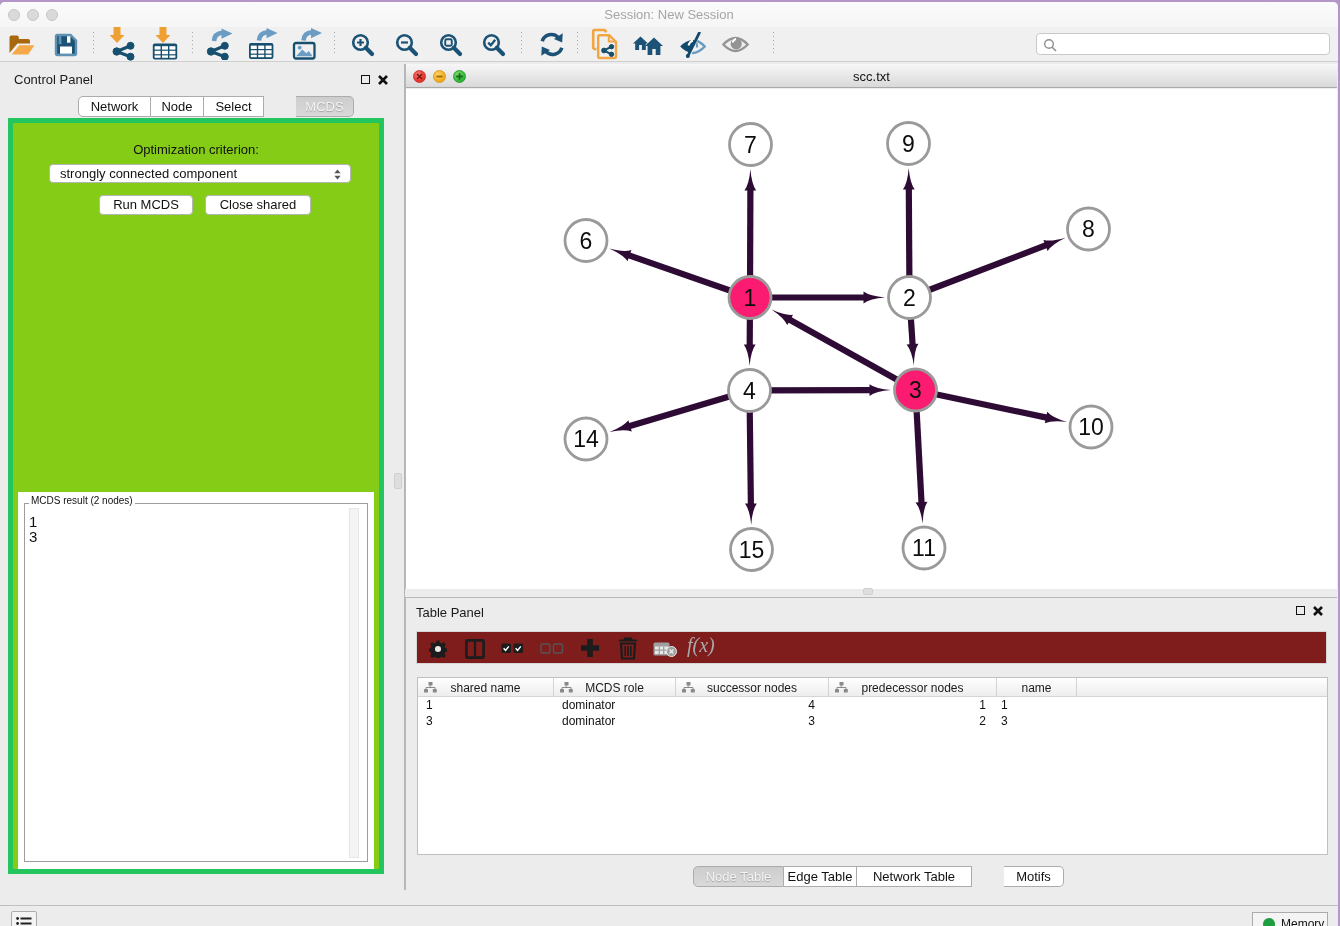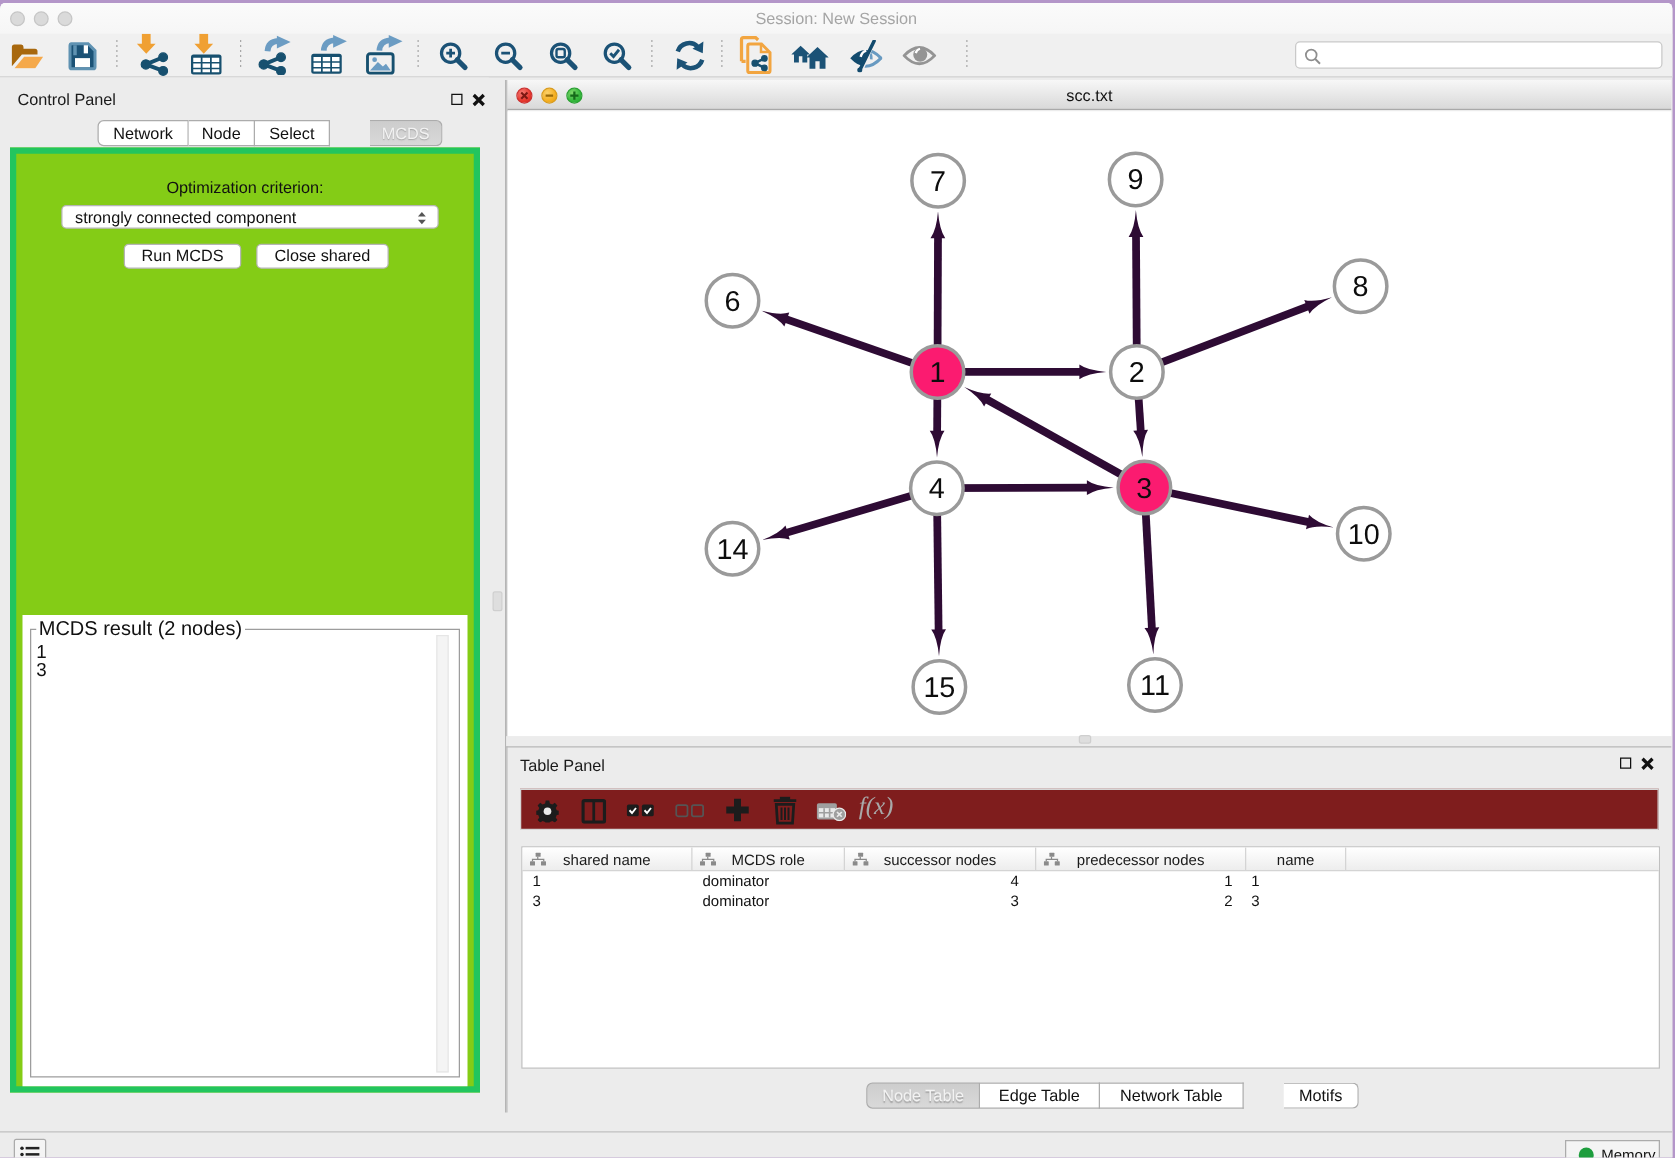--- a/index.html
+++ b/index.html
@@ -264,21 +264,21 @@
       <div style="position:absolute;left:36px;right:28px;top:41px;height:19px;background:#fff;border:1px solid #b5b5b5;border-radius:4px;font-size:13px;color:#111;padding:1px 0 0 10px;">strongly connected component
         <svg width="9" height="13" viewBox="0 0 10 14" style="position:absolute;right:8px;top:3px">
           <path d="M1.5 5.5 L5 1.5 L8.5 5.5 Z" fill="#555"></path>
           <path d="M1.5 8.5 L5 12.5 L8.5 8.5 Z" fill="#555"></path>
         </svg>
       </div>
       <div style="position:absolute;left:86px;top:72px;width:94px;height:20px;background:#fff;border:1px solid #b5b5b5;border-radius:4px;text-align:center;font-size:13px;color:#111;padding-top:1px;">Run MCDS</div>
       <div style="position:absolute;left:192px;top:72px;width:106px;height:20px;background:#fff;border:1px solid #b5b5b5;border-radius:4px;text-align:center;font-size:13px;color:#111;padding-top:1px;">Close shared</div>
       <div id="cp-white">
         <div style="position:absolute;left:6px;right:6px;top:11px;bottom:7px;border:1px solid #9d9d9d;">
-          <div style="position:absolute;left:4px;top:-9px;background:#fff;font-size:16px;color:#111;padding:0 2px;">MCDS result (2 nodes)</div>
+          <div style="position:absolute;left:4px;top:-9px;background:#fff;font-size:10px;color:#111;padding:0 2px;">MCDS result (2 nodes)</div>
           <div style="position:absolute;left:4px;top:11px;font-size:15px;color:#111;line-height:14.5px;">1<br>3</div>
           <div style="position:absolute;right:8px;top:4px;bottom:3px;width:10px;background:#f4f4f4;border:1px solid #e6e6e6;"></div>
         </div>
       </div>
     </div>
   </div>
 
   <div class="vline" style="left:404px;top:62px;width:1px;bottom:36px;"></div>
   <div style="position:absolute;left:394px;top:471px;width:8px;height:16px;border:1px solid #cfcfcf;background:#dedede;border-radius:2px;"></div>
 
@@ -454,21 +454,21 @@
       <div class="trow" style="top:36px">
           <span style="left:8px">3</span>
           <span style="left:144px">dominator</span>
           <span style="left:383px;width:14px;text-align:right">3</span>
           <span style="left:554px;width:14px;text-align:right">2</span>
           <span style="left:583px">3</span>
         </div>
     </div>
     <div class="tabs" id="btabs">
       <div class="tab first sel" style="width:91px">Node Table</div>
-      <div class="tab" style="width:96px">Edge Table</div>
+      <div class="tab" style="width:73px">Edge Table</div>
       <div class="tab" style="width:115px">Network Table</div>
       <div class="tab last" style="width:60px">Motifs</div>
     </div>
   </div>
 
   <div id="status">
     <div id="listBtn">
         <svg style="position:absolute;left:4px;top:4px" width="16" height="15" viewBox="0 0 16 15">
           <g fill="#222">
             <circle cx="1.6" cy="2.5" r="1.4"></circle>

